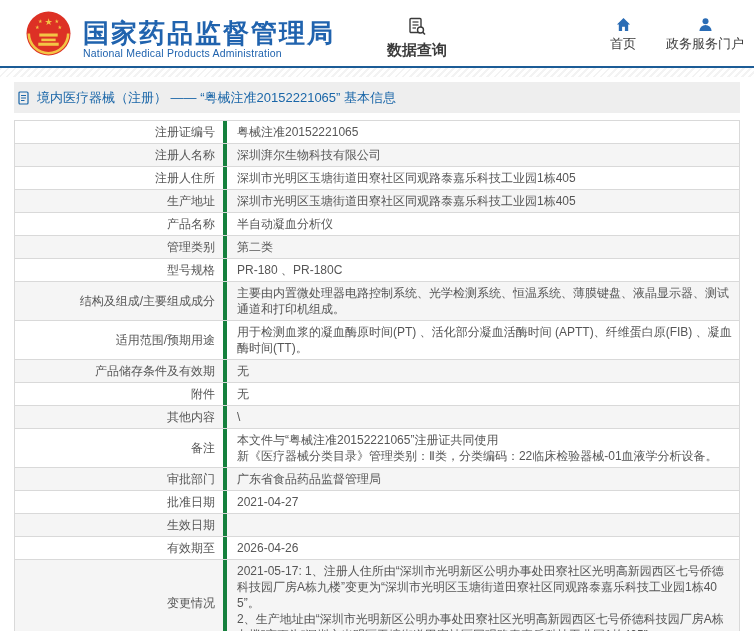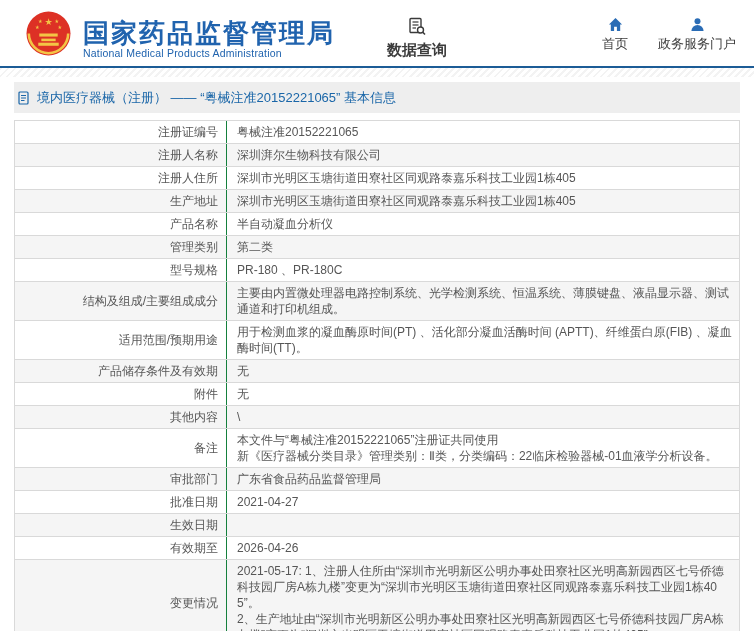--- a/index.html
+++ b/index.html
@@ -9,41 +9,41 @@
   
   .header { height:66px; display:flex; align-items:center; padding:0 10px 0 26px; background:#fff; }
   .logo-group { display:flex; align-items:center; gap:12px; cursor:pointer; }
   .emblem { width:45px; height:45px; flex:none; }
   .title-col { display:flex; flex-direction:column; }
   .site-title { font-size:26px; font-weight:bold; color:#2063ae; letter-spacing:2px; line-height:26px;margin-top:12px; }
   .site-subtitle { font-size:10.5px; color:#2063ae; letter-spacing:0.2px; margin-top:1px; }
   .data-query { display:flex; align-items:center; gap:5px; margin-left:52px; margin-top:10px;
                 font-size:15px; font-weight:bold; color:#3c3c3c; cursor:pointer;flex-direction:column; }
   .hspacer { flex:1; }
-  .top-nav { display:flex; gap:30px; margin-right:8px; margin-top:4px;justify-content:flex-end; }
+  .top-nav { display:flex; gap:30px; margin-top:4px;justify-content:flex-end; }
   .nav-item { display:flex; flex-direction:column; align-items:center; gap:3px;
               font-size:13px; color:#3c3c3c; cursor:pointer; }
   .nav-item svg { width:15px; height:15px; }
 
   .blue-rule { height:2px; background:#1c5c96; }
   .hatch { height:9px;
            background:repeating-linear-gradient(135deg,#f3f3f3 0 2px,#ffffff 2px 5px); }
 
   
   .content { padding:0 14px; }
   .breadcrumb { margin-top:5px; background:#eeeeee; height:31px; display:flex; align-items:center;
                 gap:6px; padding-left:4px; font-size:13px; color:#1a66a8; }
   .breadcrumb svg { width:13px; height:14px; flex:none; }
 
   .info-table { margin-top:7px; border:1px solid #d9d9d9; }
   .trow { display:flex; align-items:stretch; background:#ffffff; }
   .trow.alt { background:#f5f5f5; }
   .trow + .trow { border-top:1px solid #d9d9d9; }
   .tlabel { width:212px; flex:none; display:flex; align-items:center; justify-content:flex-end;
-            text-align:right; padding:3px 8px 3px 4px; border-right:1px solid #15803d;
+            text-align:right; padding:3px 8px 3px 4px; border-right:4px solid #15803d;
             font-size:12px; line-height:16px; color:#565656; }
   .tvalue { flex:1; padding:3px 6px 3px 10px; font-size:12px; line-height:16px; color:#565656;
             white-space:pre-line; word-break:break-all; min-height:22px; display:block; }
 </style>
 </head>
 <body>
 
 <div class="header">
   <div class="logo-group">
     <svg class="emblem" viewBox="0 0 44 44">

